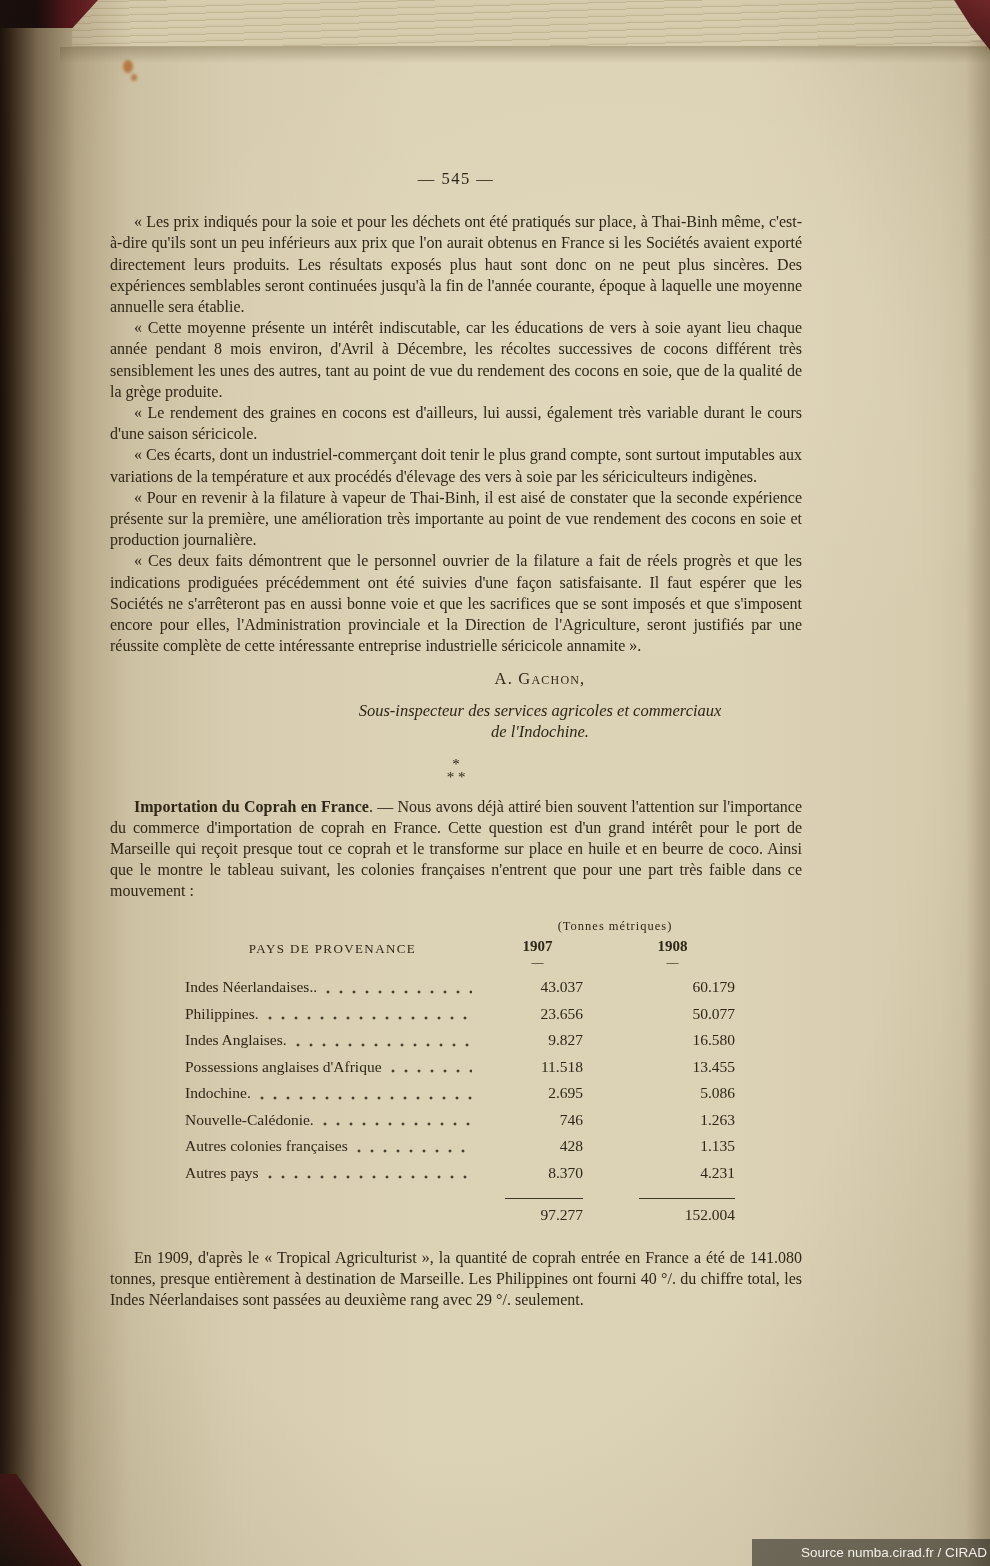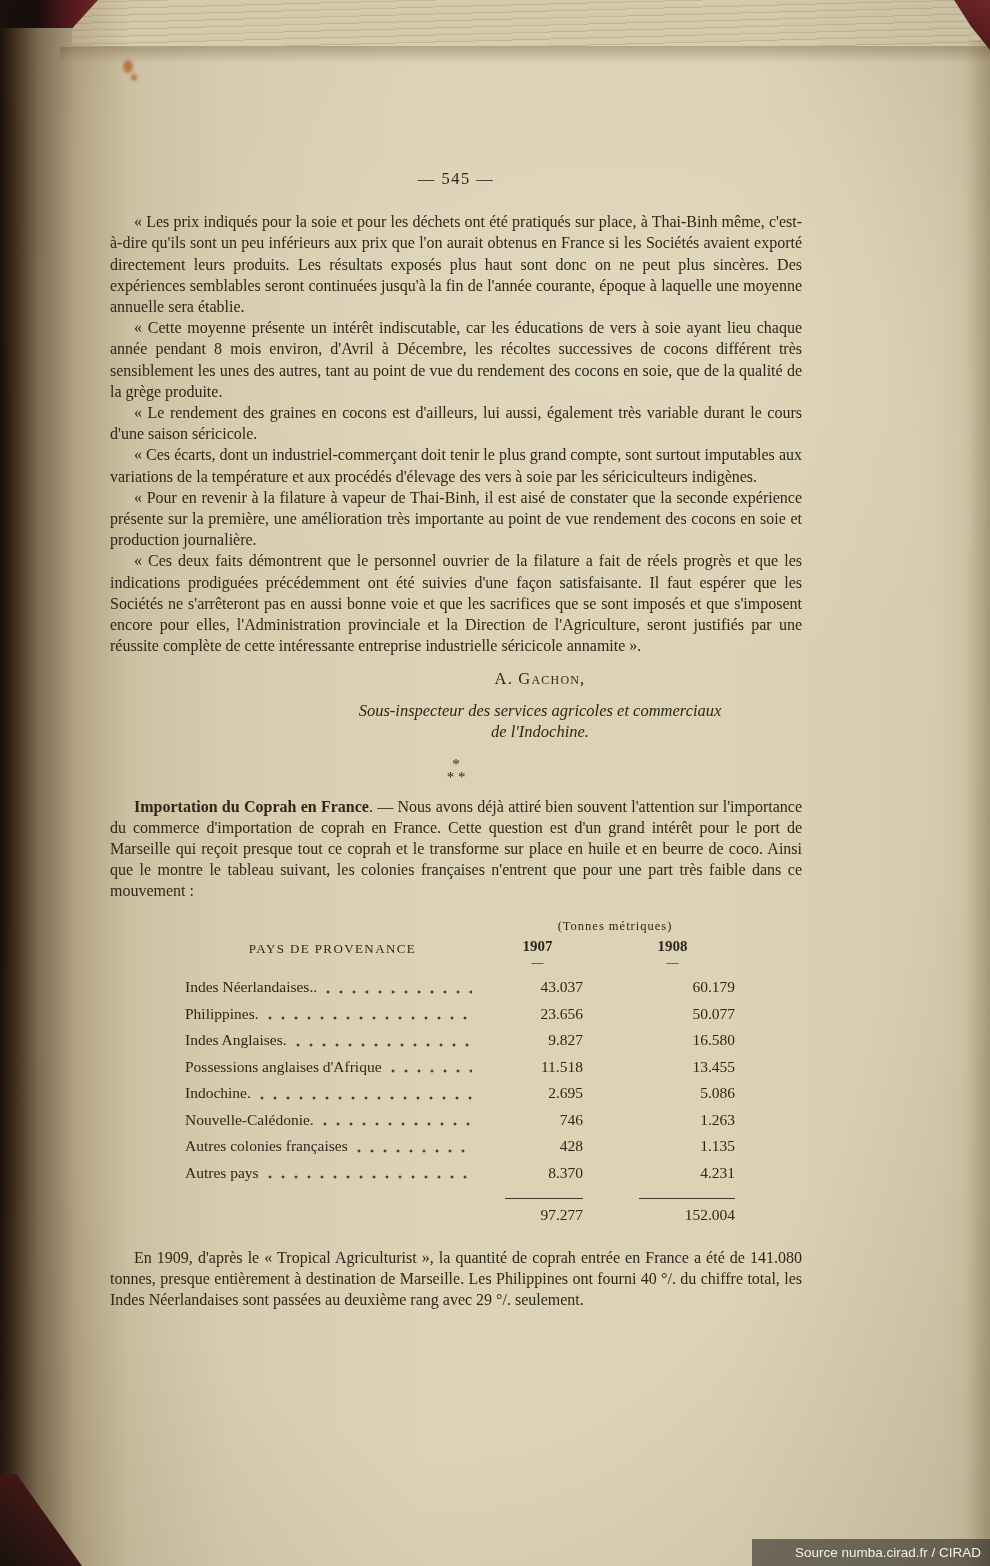--- a/index.html
+++ b/index.html
@@ -98,21 +98,21 @@
   .rule-1908 { width:96px; margin-left:auto; margin-right:15px; }
   .totals-row { height:32px; align-items:center; }
 
   .closing { margin-top:16px; }
 
   
   .source-bar {
     position:absolute; right:0; bottom:0; height:27px; width:238px;
     background:rgba(28,26,22,.55);
     display:flex; align-items:center; justify-content:flex-end;
-    padding:0 9px; box-sizing:border-box;
+    padding:0 3px; box-sizing:border-box;
     font-family:"Liberation Sans", sans-serif; font-size:13.5px; color:#f3f0ea;
   }
 </style>
 </head>
 <body>
 
 <div class="scan">
 
   <div class="page-stack"></div>
   <div class="page-top-shadow"></div>

